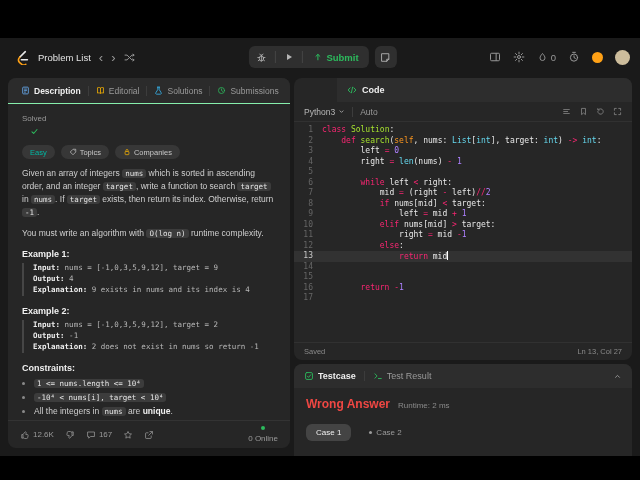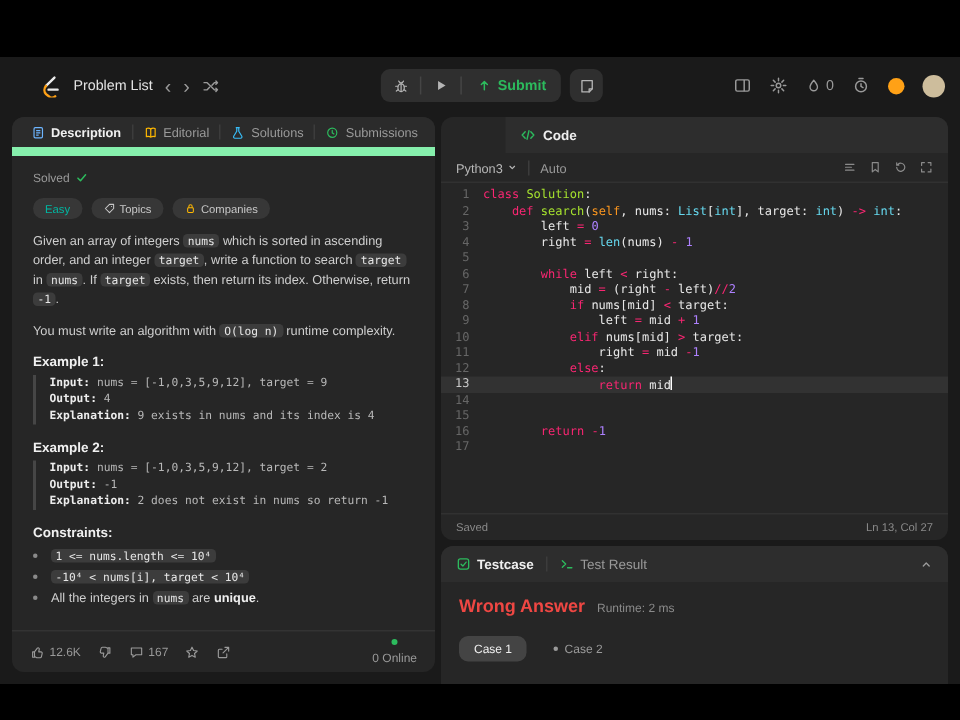--- a/index.html
+++ b/index.html
@@ -4,48 +4,48 @@
 <style>
   *{margin:0;padding:0;box-sizing:border-box;}
   html,body{width:640px;height:480px;background:#000;overflow:hidden;font-family:"Liberation Sans",sans-serif;}
   body{position:relative;}
   .screen{position:absolute;top:38px;left:0;width:640px;height:418px;background:#1a1a1a;overflow:hidden;}
   .icon{display:inline-flex;align-items:center;justify-content:center;}
   .icon svg{display:block;}
   .dim{color:#9a9a9a;}
 
   
-  .navbar{position:absolute;top:0;left:16px;right:0;height:38px;display:flex;align-items:center;justify-content:space-between;padding:0 10px;color:#c8c8c8;}
+  .navbar{position:absolute;top:0;left:5px;right:0;height:38px;display:flex;align-items:center;justify-content:space-between;padding:0 10px;color:#c8c8c8;}
   .nav-left{display:flex;align-items:center;gap:8px;}
   .pl-label{font-size:9.5px;color:#e3e3e3;cursor:pointer;}
   .nav-chev{font-size:13px;color:#9a9a9a;cursor:pointer;line-height:1;}
   .nav-center{position:absolute;left:50%;top:0;height:38px;transform:translateX(-50%);display:flex;align-items:center;gap:6px;}
   .run-group{display:flex;align-items:center;background:#2f2f2f;border-radius:6px;height:22px;overflow:hidden;}
   .grp-btn{display:flex;align-items:center;justify-content:center;width:26px;height:22px;color:#b5b5b5;background:none;border:none;cursor:pointer;}
   .vsep{width:1px;height:12px;background:#454545;flex:none;}
   .submit-btn{display:flex;align-items:center;gap:4px;padding:0 10px;height:22px;color:#2cbb5d;font-size:9.5px;font-weight:700;background:none;border:none;cursor:pointer;font-family:inherit;}
   .note-btn{width:22px;height:22px;background:#2f2f2f;border-radius:6px;border:none;color:#b5b5b5;display:flex;align-items:center;justify-content:center;cursor:pointer;}
   .nav-right{display:flex;align-items:center;gap:12px;}
   .streak{display:flex;align-items:center;gap:3px;color:#9a9a9a;font-size:9.5px;cursor:pointer;}
   .premium-dot{width:11px;height:11px;border-radius:50%;background:#ffa116;cursor:pointer;}
   .avatar{width:15px;height:15px;border-radius:50%;background:#cdbd9c;cursor:pointer;}
 
   
   .panel{position:absolute;background:#262626;border-radius:8px;overflow:hidden;}
 
   
   .left-panel{left:8px;top:40px;width:282px;height:370px;display:flex;flex-direction:column;}
-  .tabbar{display:flex;align-items:center;height:26px;padding:0 6px;background:#2b2b2b;border-bottom:6px solid #86efac;flex:none;}
+  .tabbar{display:flex;align-items:center;height:26px;padding:0 6px;background:#2b2b2b;border-bottom:1px solid #86efac;flex:none;}
   .tab{display:flex;align-items:center;gap:4px;padding:0 7px;font-size:8.5px;color:#9a9a9a;cursor:pointer;height:100%;}
   .tab.active{color:#f0f0f0;font-weight:700;}
   .tab-sep{width:1px;height:10px;background:#3c3c3c;flex:none;}
   .desc-scroll{flex:1;padding:10px 14px 0 14px;overflow:hidden;}
   .title-row{display:flex;align-items:center;justify-content:space-between;}
   .p-title{font-size:12.5px;font-weight:700;color:#f2f2f2;}
-  .solved{display:flex;align-items:center;gap:4px;font-size:8px;color:#9a9a9a;}
+  .solved{display:flex;align-items:center;gap:4px;font-size:8px;color:#9a9a9a;flex-direction:column;}
   .tags-row{display:flex;gap:6px;margin-top:9px;}
   .pill{display:inline-flex;align-items:center;gap:3px;background:rgba(255,255,255,0.08);border-radius:999px;padding:2.5px 8px;font-size:7.5px;color:#c8c8c8;cursor:pointer;line-height:1.2;}
   .pill.easy{color:#00b8a3;}
   .para{margin-top:8px;font-size:8.5px;line-height:1.45;color:#cfcfcf;}
   .ic{background:rgba(255,255,255,0.1);border-radius:3px;padding:0 3px;font-family:"DejaVu Sans Mono",monospace;font-size:7.5px;color:#e6e6e6;white-space:nowrap;}
   .bld{font-weight:700;color:#f0f0f0;}
   .ex-label{margin-top:10px;font-size:9px;font-weight:700;color:#f0f0f0;}
   .ex-block{margin-top:4px;border-left:2px solid #464646;padding-left:9px;font-family:"DejaVu Sans Mono",monospace;font-size:7.5px;line-height:1.45;color:#b8b8b8;}
   .ex-block .ex-line{white-space:pre-wrap;}
   .ex-block strong{color:#ededed;}

